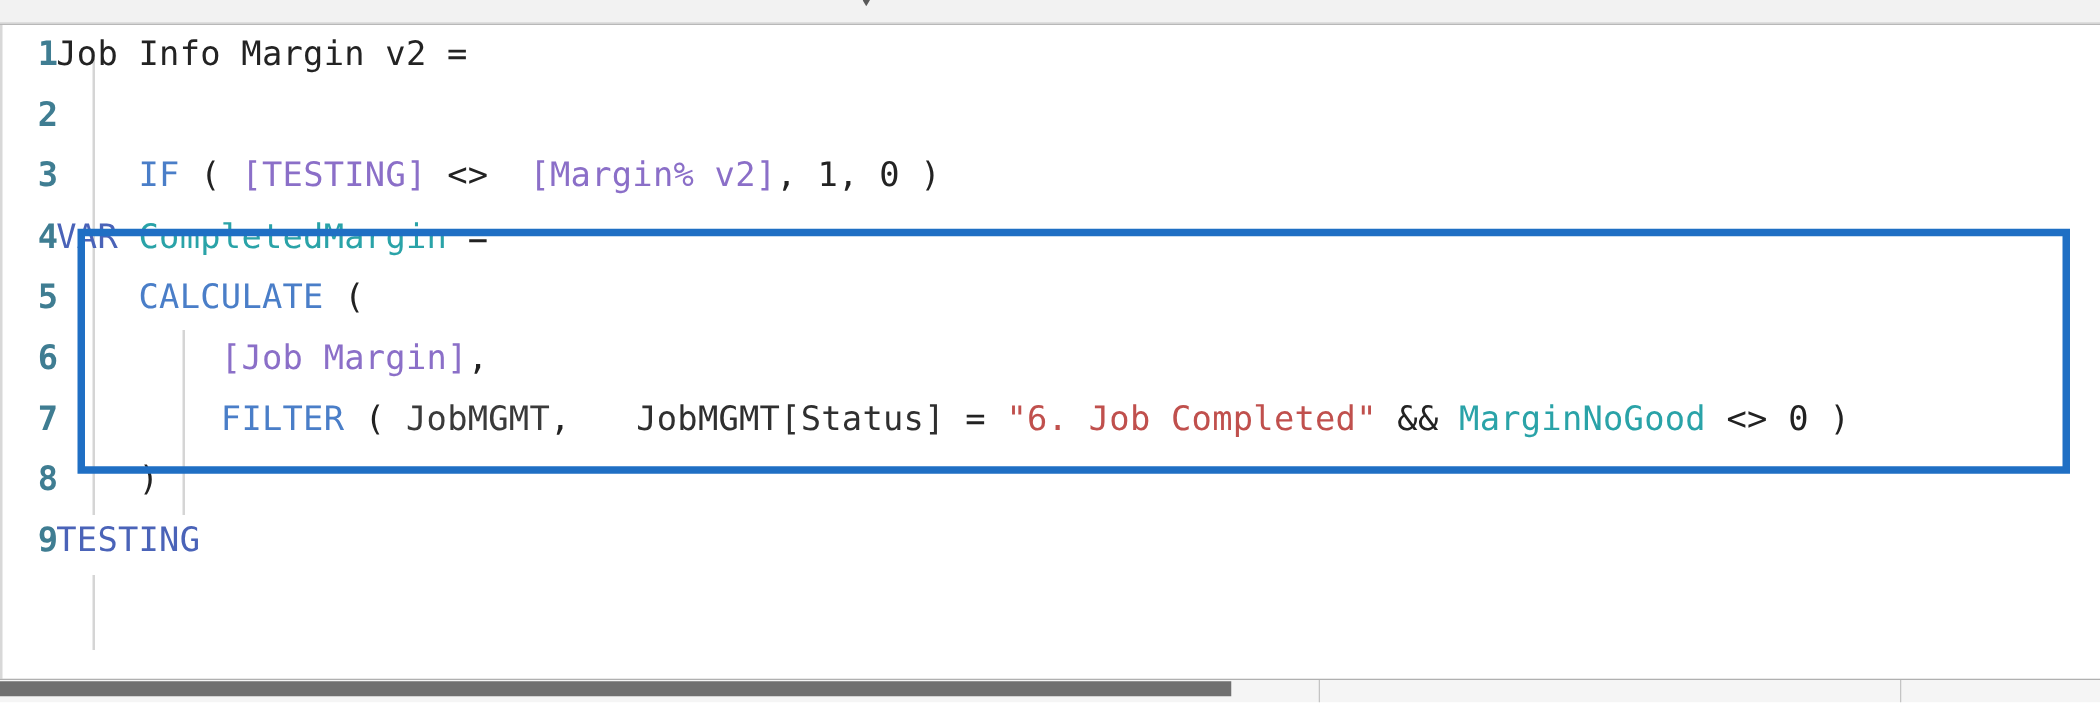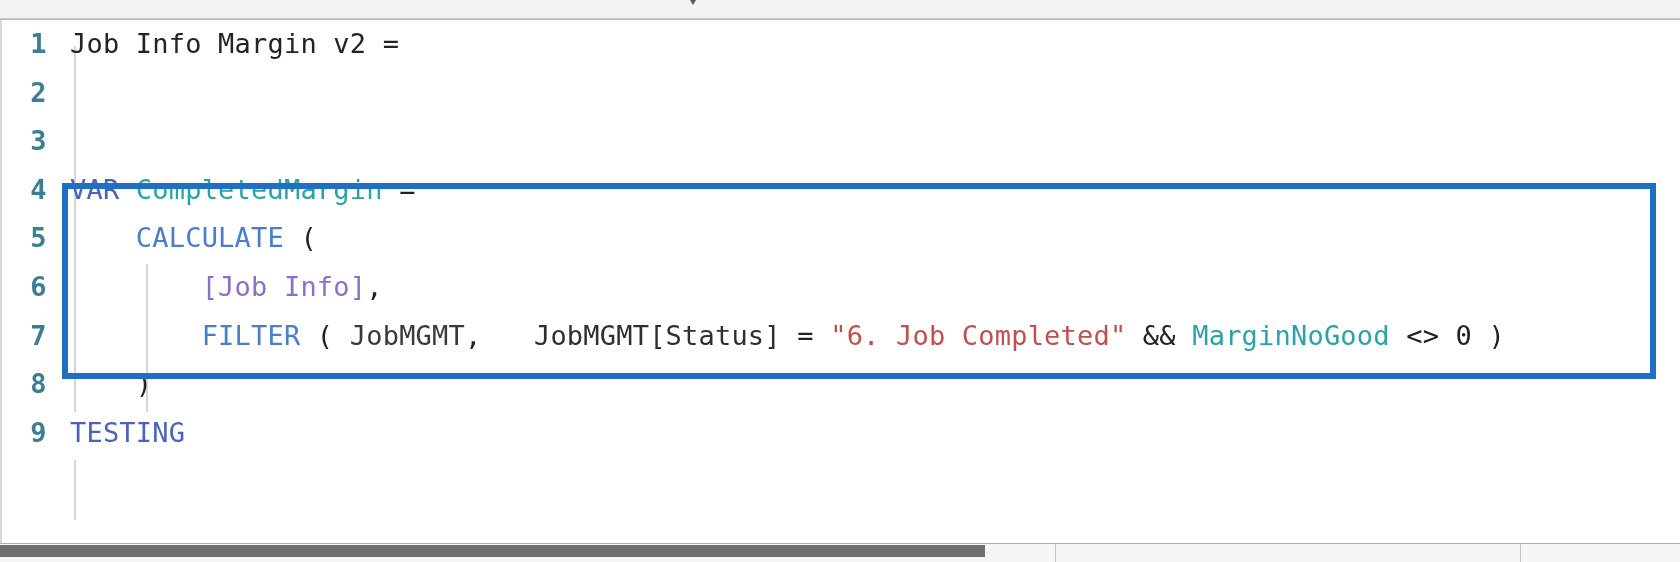--- a/index.html
+++ b/index.html
@@ -72,21 +72,21 @@
     width: 46px;
     text-align: right;
     color: #3f7d92;
     font-size: 27px;
     font-weight: bold;
     letter-spacing: -0.5px;
   }
 
   .code {
     position: absolute;
-    left: 70px; top: 0;
+    left: 45px; top: 0;
     font-size: 27px;
     letter-spacing: 0.2px;
     color: #232323;
   }
 
   
   .indent-guide {
     position: absolute;
     width: 2px;
     background: #d5d5d5;
@@ -169,35 +169,36 @@
         <span class="gutter">1</span>
         <span class="code"><span class="tok-plain">Job Info Margin v2 =</span></span>
       </div>
 
       <div class="row">
         <span class="gutter">2</span>
       </div>
 
       <div class="row">
         <span class="gutter">3</span>
+        <span class="code">    <span class="tok-fn">IF</span> <span class="tok-op">(</span> <span class="tok-measure">[TESTING]</span> <span class="tok-op">&lt;&gt;</span>  <span class="tok-measure">[Margin% v2]</span><span class="tok-plain">, 1, 0 )</span></span>
       </div>
 
       <div class="row">
         <span class="gutter">4</span>
         <span class="code"><span class="tok-kw">VAR</span> <span class="tok-var">CompletedMargin</span> <span class="tok-op">=</span></span>
       </div>
 
       <div class="row">
         <span class="gutter">5</span>
         <span class="code">    <span class="tok-fn">CALCULATE</span> <span class="tok-op">(</span></span>
       </div>
 
       <div class="row">
         <span class="gutter">6</span>
-        <span class="code">        <span class="tok-measure">[Job Info]</span><span class="tok-op">,</span></span>
+        <span class="code">        <span class="tok-measure">[Job Margin]</span><span class="tok-op">,</span></span>
       </div>
 
       <div class="row">
         <span class="gutter">7</span>
         <span class="code">        <span class="tok-fn">FILTER</span> <span class="tok-op">(</span> <span class="tok-table">JobMGMT</span><span class="tok-op">,</span> <span class="tok-col">JobMGMT[Status]</span> <span class="tok-op">=</span> <span class="tok-str">"6. Job Completed"</span> <span class="tok-op">&amp;&amp;</span> <span class="tok-var">MarginNoGood</span> <span class="tok-op">&lt;&gt;</span> <span class="tok-num">0</span> <span class="tok-op">)</span></span>
       </div>
 
       <div class="row">
         <span class="gutter">8</span>
         <span class="code">    <span class="tok-op">)</span></span>

